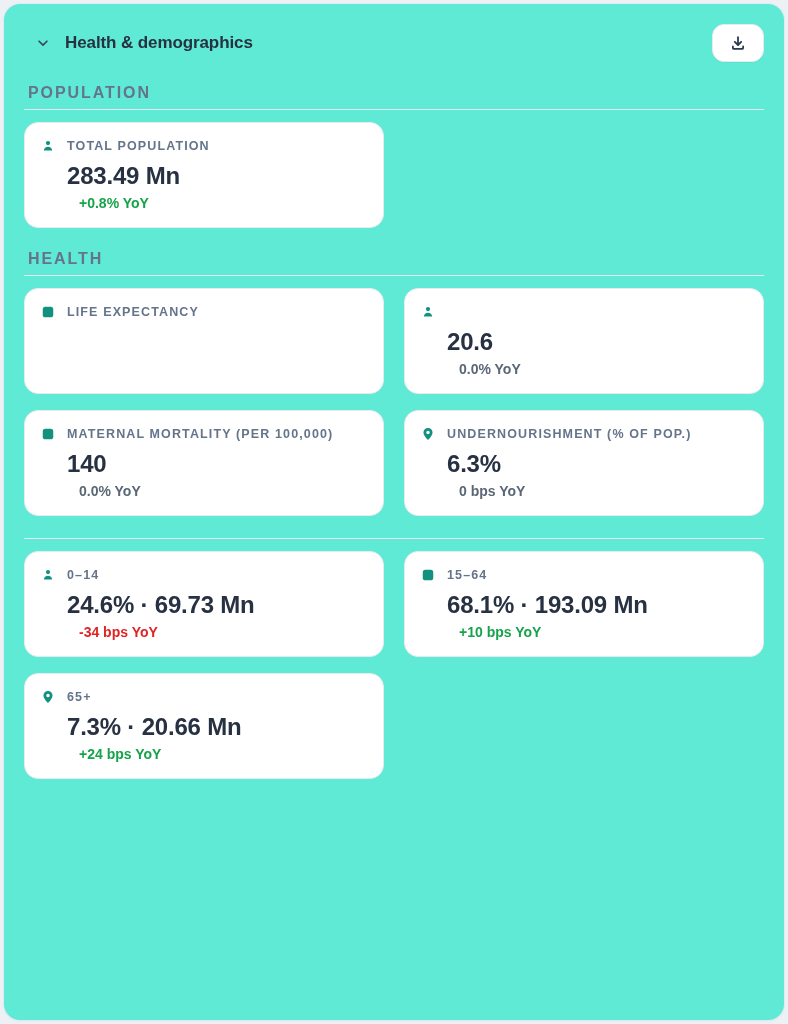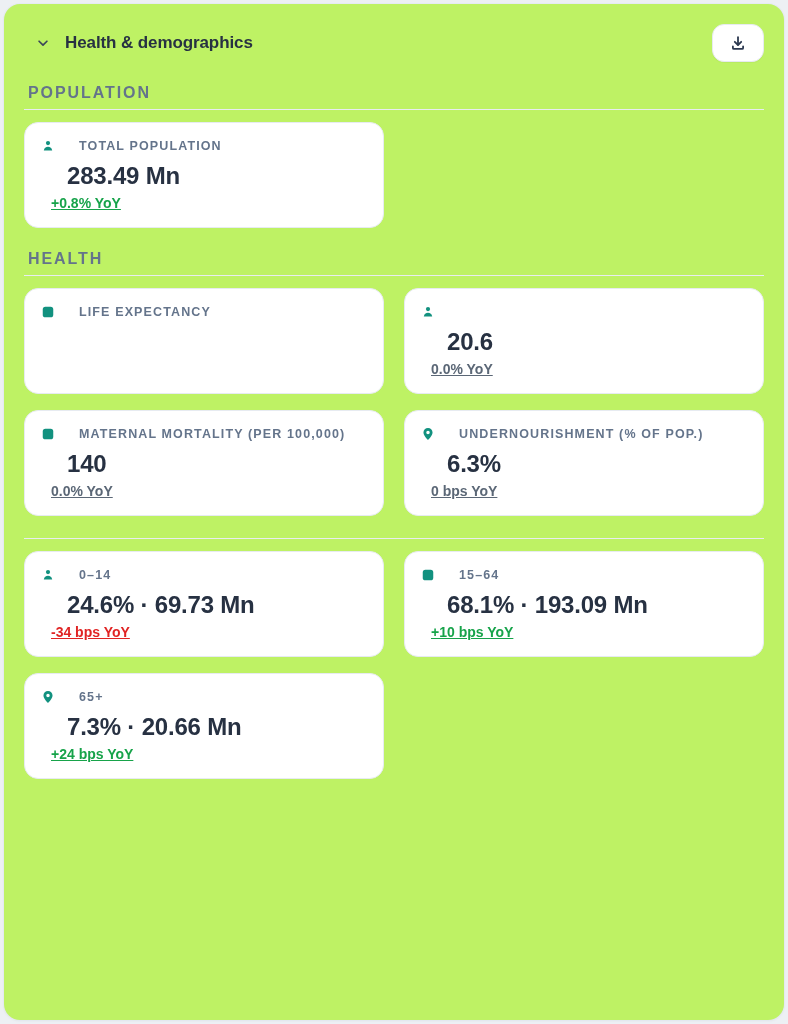--- a/index.html
+++ b/index.html
@@ -4,21 +4,21 @@
 <style>
   html,body{margin:0;padding:0;}
   body{
     width:788px;height:1024px;position:relative;overflow:hidden;
     background:#edf0f4;
     font-family:"Liberation Sans","DejaVu Sans",sans-serif;
     -webkit-font-smoothing:antialiased;
   }
   .panel{
     position:absolute;left:4px;top:4px;right:4px;bottom:4px;
-    background:#bef264;border-radius:16px;
+    background:#5eead4;border-radius:16px;
     box-shadow:0 0 0 1px rgba(226,232,240,.55), 0 1px 3px rgba(15,23,42,.05);
     padding:20px;box-sizing:border-box;
   }
   .panel-header{display:flex;align-items:center;justify-content:space-between;height:38px;}
   .header-left{display:flex;align-items:center;gap:15px;cursor:pointer;padding-left:12px;}
   .chev{width:14px;height:14px;color:#3b465a;display:flex;align-items:center;}
   .panel-title{font-size:17px;font-weight:700;color:#273142;letter-spacing:-.1px;}
   .download-btn{
     width:52px;height:38px;border:1px solid #e7ebf1;border-radius:12px;background:#fff;
     display:flex;align-items:center;justify-content:center;color:#2c3950;cursor:pointer;
@@ -28,25 +28,25 @@
   .section-label{
     font-size:16px;font-weight:700;letter-spacing:.12em;color:#64748b;
     text-transform:uppercase;padding-left:4px;
   }
   .divider{height:1px;background:#e8ecf1;margin-top:7px;margin-bottom:12px;}
   .grid{display:grid;grid-template-columns:1fr 1fr;gap:16px 20px;}
   .card{
     border:1px solid #e7ebf1;border-radius:14px;background:#fff;
     padding:16px;min-height:97px;box-sizing:border-box;
   }
-  .card-head{display:flex;align-items:center;gap:24px;}
+  .card-head{display:flex;align-items:center;gap:12px;}
   .metric-icon{width:14px;height:14px;color:#12917f;flex:0 0 auto;display:flex;align-items:center;}
   .card-label{font-size:12.5px;font-weight:600;letter-spacing:.09em;color:#64748b;}
   .card-value{margin-left:26px;margin-top:9px;font-size:24px;font-weight:700;color:#273142;letter-spacing:-.2px;}
-  .card-delta{margin-left:10px;margin-top:5px;font-size:14px;font-weight:600;text-decoration:underline;}
+  .card-delta{margin-left:38px;margin-top:5px;font-size:14px;font-weight:600;}
   .card-delta[data-trend="positive"]{color:#17a34a;}
   .card-delta[data-trend="negative"]{color:#e02424;}
   .card-delta[data-trend="neutral"]{color:#5b6776;}
 </style>
 </head>
 <body>
 
 <div class="panel">
 
   <div class="panel-header">

